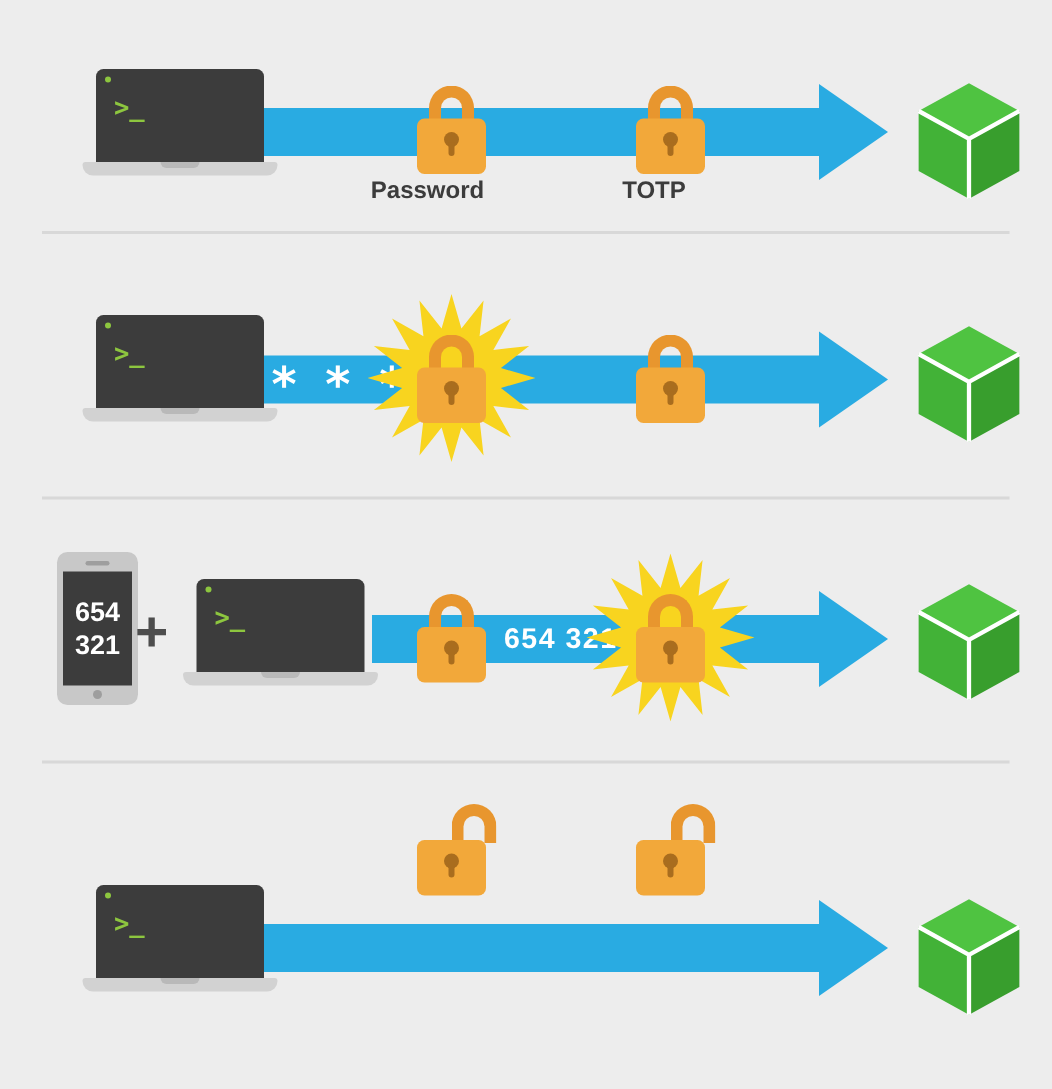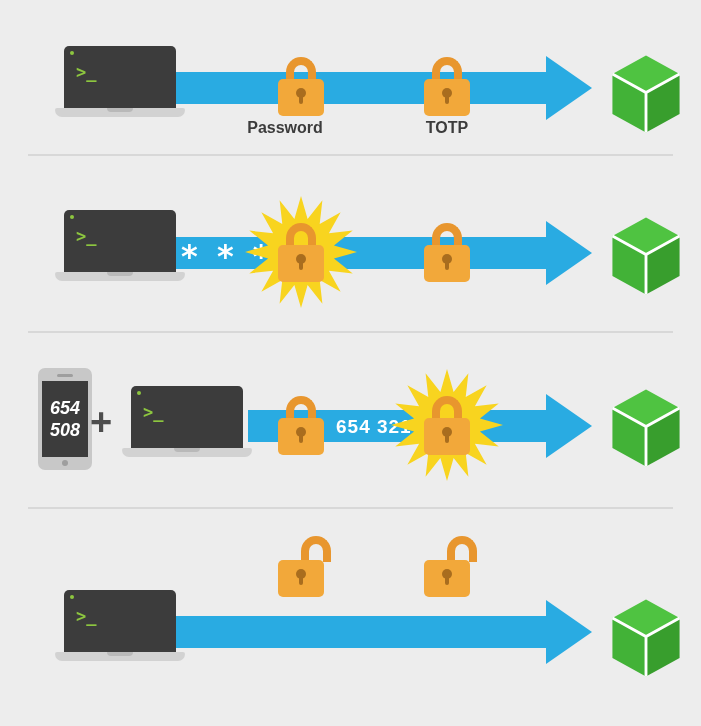--- a/index.html
+++ b/index.html
@@ -18,21 +18,21 @@
   .laptop .prompt{
     color:#8dc63f;font-family:"DejaVu Sans Mono",monospace;
     font-size:17px;font-weight:bold;line-height:1;
   }
   .laptop .base{width:130px;height:9px;background:#d2d2d2;border-radius:2px 2px 7px 7px;position:relative;}
   .laptop .base::after{
     content:"";position:absolute;left:50%;top:0;transform:translateX(-50%);
     width:26px;height:4px;background:#b9b9b9;border-radius:0 0 4px 4px;
   }
   
-  .phone{position:absolute;width:54px;height:102px;background:#c8c8c8;border-radius:7px;z-index:3;font-style:italic;}
+  .phone{position:absolute;width:54px;height:102px;background:#c8c8c8;border-radius:7px;z-index:3;}
   .phone .speaker{position:absolute;top:6px;left:50%;transform:translateX(-50%);width:16px;height:3px;background:#9e9e9e;border-radius:2px;}
   .phone .pscreen{
     position:absolute;top:13px;left:4px;right:4px;bottom:13px;background:#3c3c3c;
     color:#ffffff;font-weight:bold;font-size:18px;line-height:1.25;
     display:flex;flex-direction:column;justify-content:center;text-align:center;
   }
   .phone .home{position:absolute;bottom:4px;left:50%;transform:translateX(-50%);width:6px;height:6px;border-radius:50%;background:#9e9e9e;}
   
   .shaft{position:absolute;height:32px;background:#29abe2;z-index:1;}
   .ahead{
@@ -83,21 +83,21 @@
         </div>
     </div>
     <div class="lock-label" style="left:235px;top:119px">Password</div>
 
     <div class="lock" style="left:424px;top:57px">
       <div class="shackle"></div>
       <div class="lockbody">
           <div class="keyhole"></div>
         </div>
     </div>
-    <div class="lock-label" style="left:397px;top:119px">TOTP</div>
+    <div class="lock-label" style="left:386px;top:119px">TOTP</div>
 
     <svg class="cube" style="left:610px;top:54px" width="72" height="80" viewBox="0 0 100 112">
       <polygon points="50,2 97,28 50,54 3,28" fill="#4fc341"></polygon>
       <polygon points="3,28 50,54 50,110 3,84" fill="#42b237"></polygon>
       <polygon points="97,28 50,54 50,110 97,84" fill="#389e2d"></polygon>
       <path d="M3,28 L50,54 L97,28 M50,54 L50,110" stroke="#ffffff" stroke-width="4" fill="none"></path>
     </svg>
   </section>
 
   <div class="divider" style="top:154px"></div>
@@ -144,21 +144,21 @@
   <div class="divider" style="top:331px"></div>
 
   <section>
     <div class="shaft" style="left:248px;top:410px;width:300px"></div>
     <div class="ahead" style="left:546px;top:394px"></div>
 
     <div class="phone" style="left:38px;top:368px">
       <div class="speaker"></div>
       <div class="pscreen">
         <div>654</div>
-        <div>508</div>
+        <div>321</div>
       </div>
       <div class="home"></div>
     </div>
 
     <div class="plus" style="left:90px;top:403px">+</div>
 
     <div class="laptop" style="left:122px;top:386px">
       <div class="screen">
         <span class="dot"></span>
         <span class="prompt">&gt;_</span>

